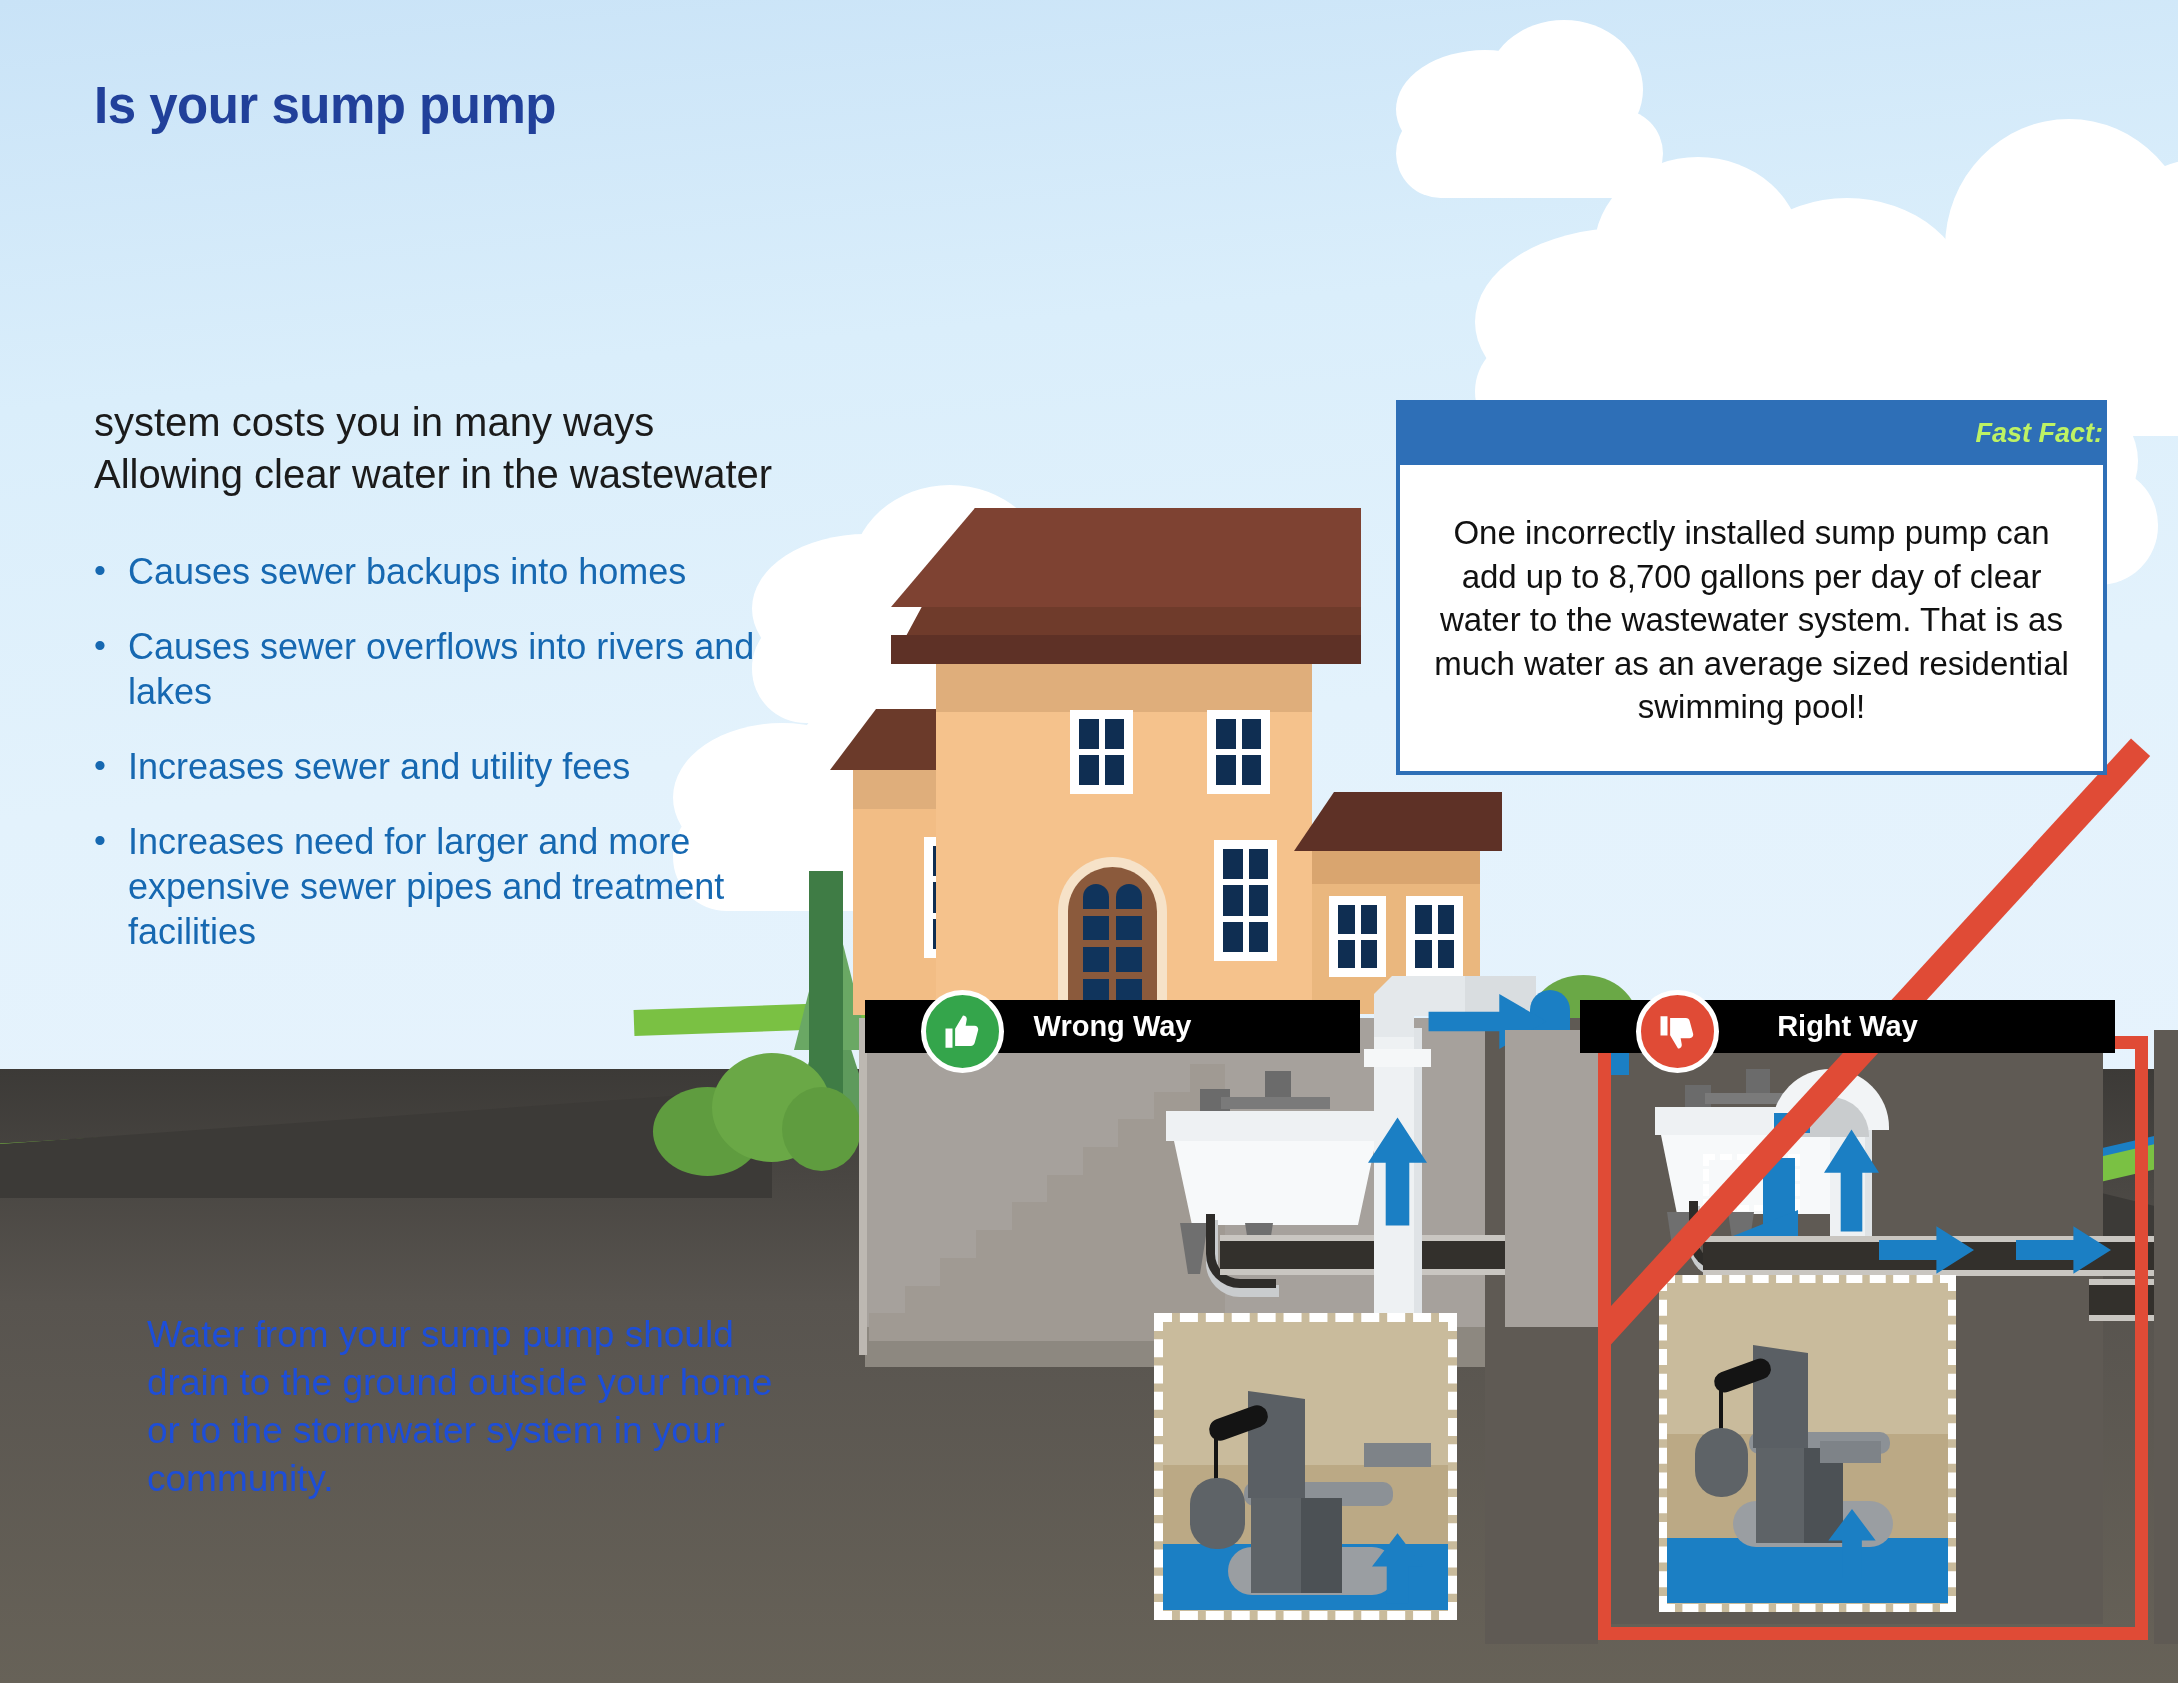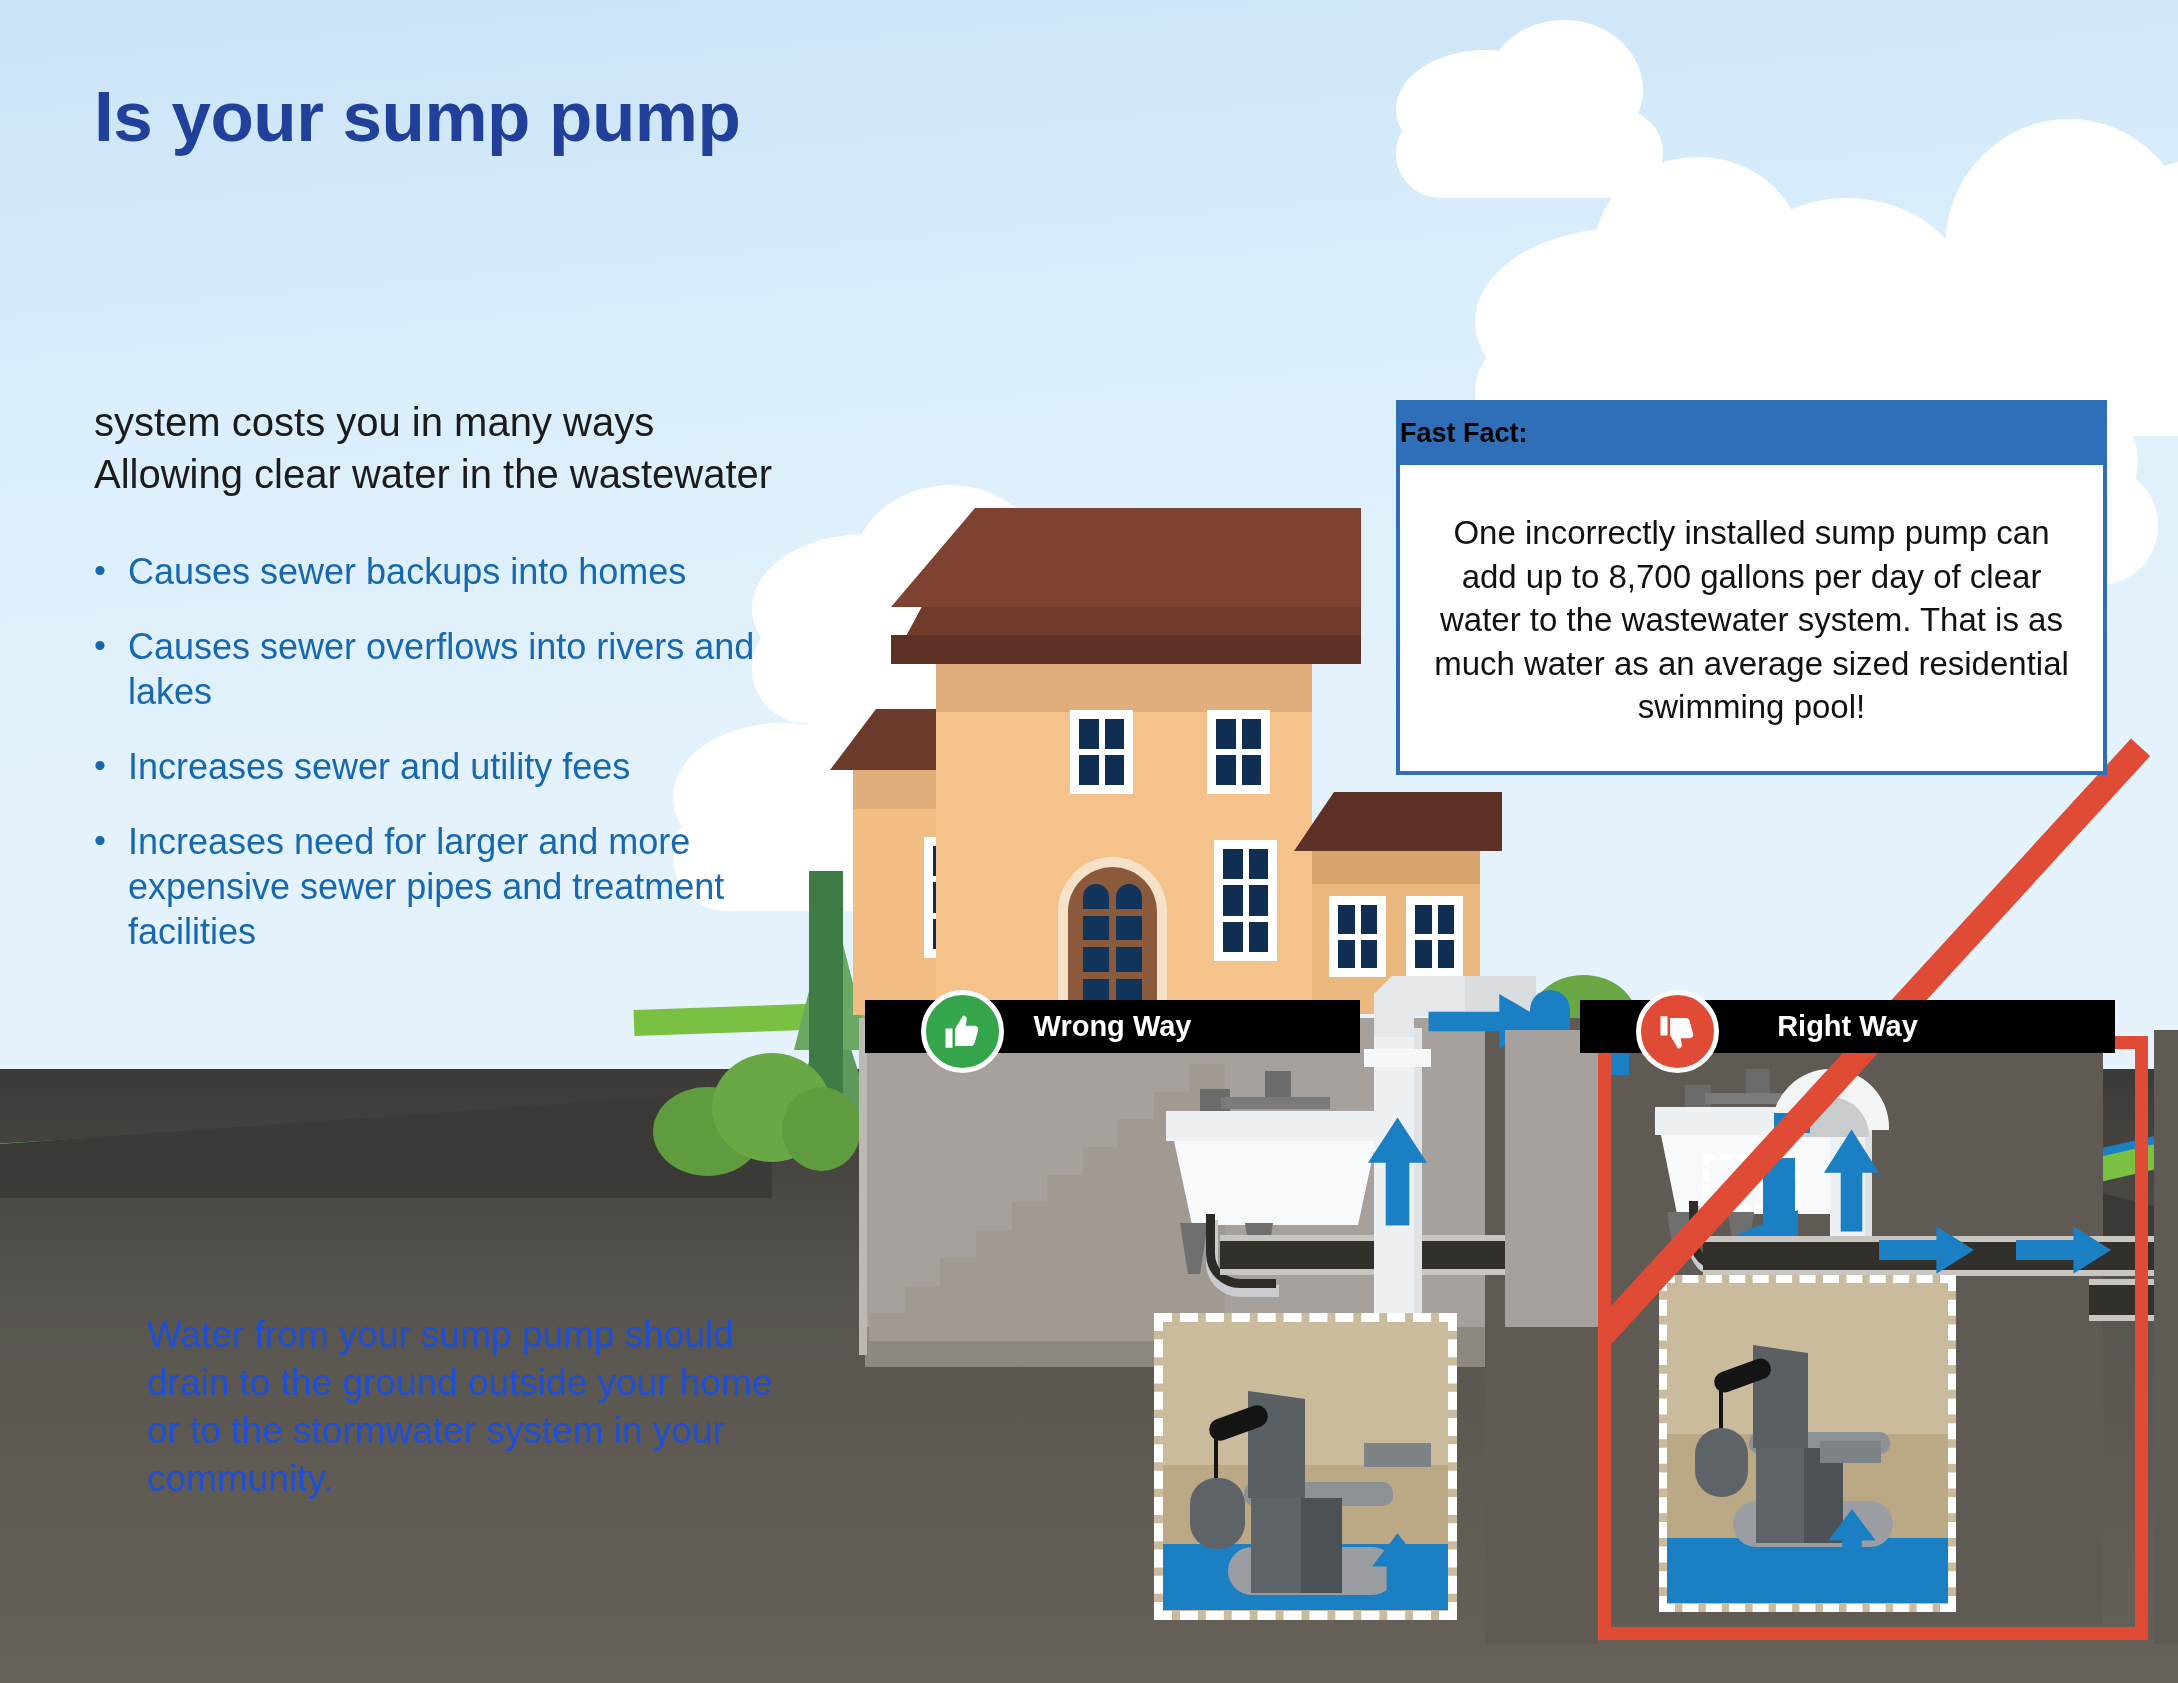--- a/index.html
+++ b/index.html
@@ -16,35 +16,35 @@
   .cloud{position:absolute;background:#ffffff;border-radius:50%;}
   .cloudgrp{position:absolute;}
 
   
   .soil{position:absolute;left:0;top:1069px;width:2178px;height:614px;
         background:linear-gradient(180deg,#3c3a37 0%,#58544f 38%,#676258 100%);}
   .grass{position:absolute;background:#7ac143;}
 
   
   .title{position:absolute;left:94px;top:77px;width:1089px;
-         font-size:71px;line-height:1.14;font-weight:bold;color:#21409a;letter-spacing:-0.5px;}
+         font-size:51px;line-height:1.14;font-weight:bold;color:#21409a;letter-spacing:-0.5px;}
   .lead{position:absolute;left:94px;top:396px;width:851px;
         font-size:40px;line-height:1.3;color:#1b1b1b;}
   .bullets{position:absolute;left:94px;top:549px;width:693px;}
   .bullet{display:flex;margin-bottom:30px;color:#1668b1;font-size:36px;line-height:1.25;}
   .bullet .dot{width:34px;flex:0 0 34px;font-size:34px;line-height:1.25;}
   .bullet .btxt{flex:1;}
   .bottomnote{position:absolute;left:147px;top:1287px;width:634px;
               font-size:37px;line-height:1.3;color:#1d4ed8;margin-top:24px;}
 
   
   .ff{position:absolute;left:1400px;top:404px;width:703px;
       box-shadow:0 0 0 4px #2e6fb7;background:#2e6fb7;}
-  .ff-head{background:#2e6fb7;color:#000000;text-align:left;
-           font-size:27px;font-weight:bold;padding:14px 0 16px;}
+  .ff-head{background:#2e6fb7;color:#bef264;text-align:right;
+           font-size:27px;font-weight:bold;padding:14px 0 16px;font-style:italic;}
   .ff-body{background:#fff;color:#111;text-align:center;
            font-size:33px;line-height:1.32;padding:46px 30px 42px;}
 
   
   .abs{position:absolute;}
   .roof{position:absolute;width:0;height:0;}
   .win{position:absolute;background:#fff;display:grid;gap:6px;padding:9px;box-sizing:border-box;}
   .win i{background:#0f2e52;display:block;}
 
   

